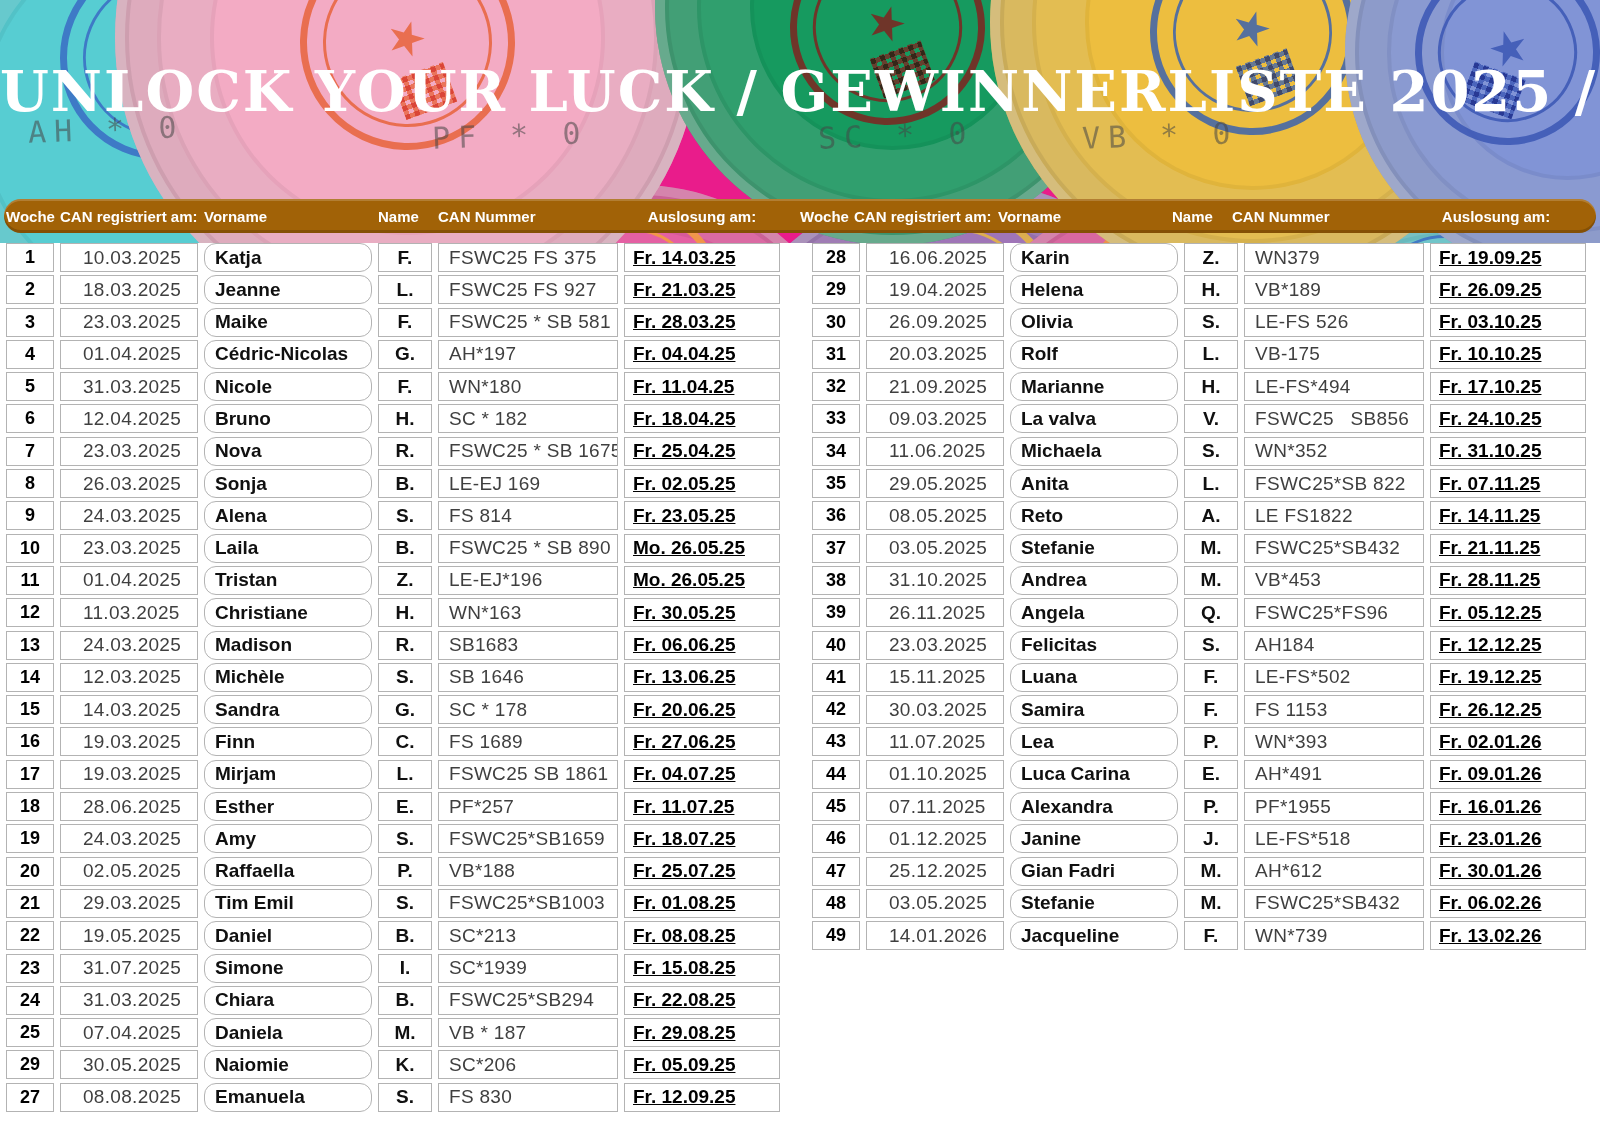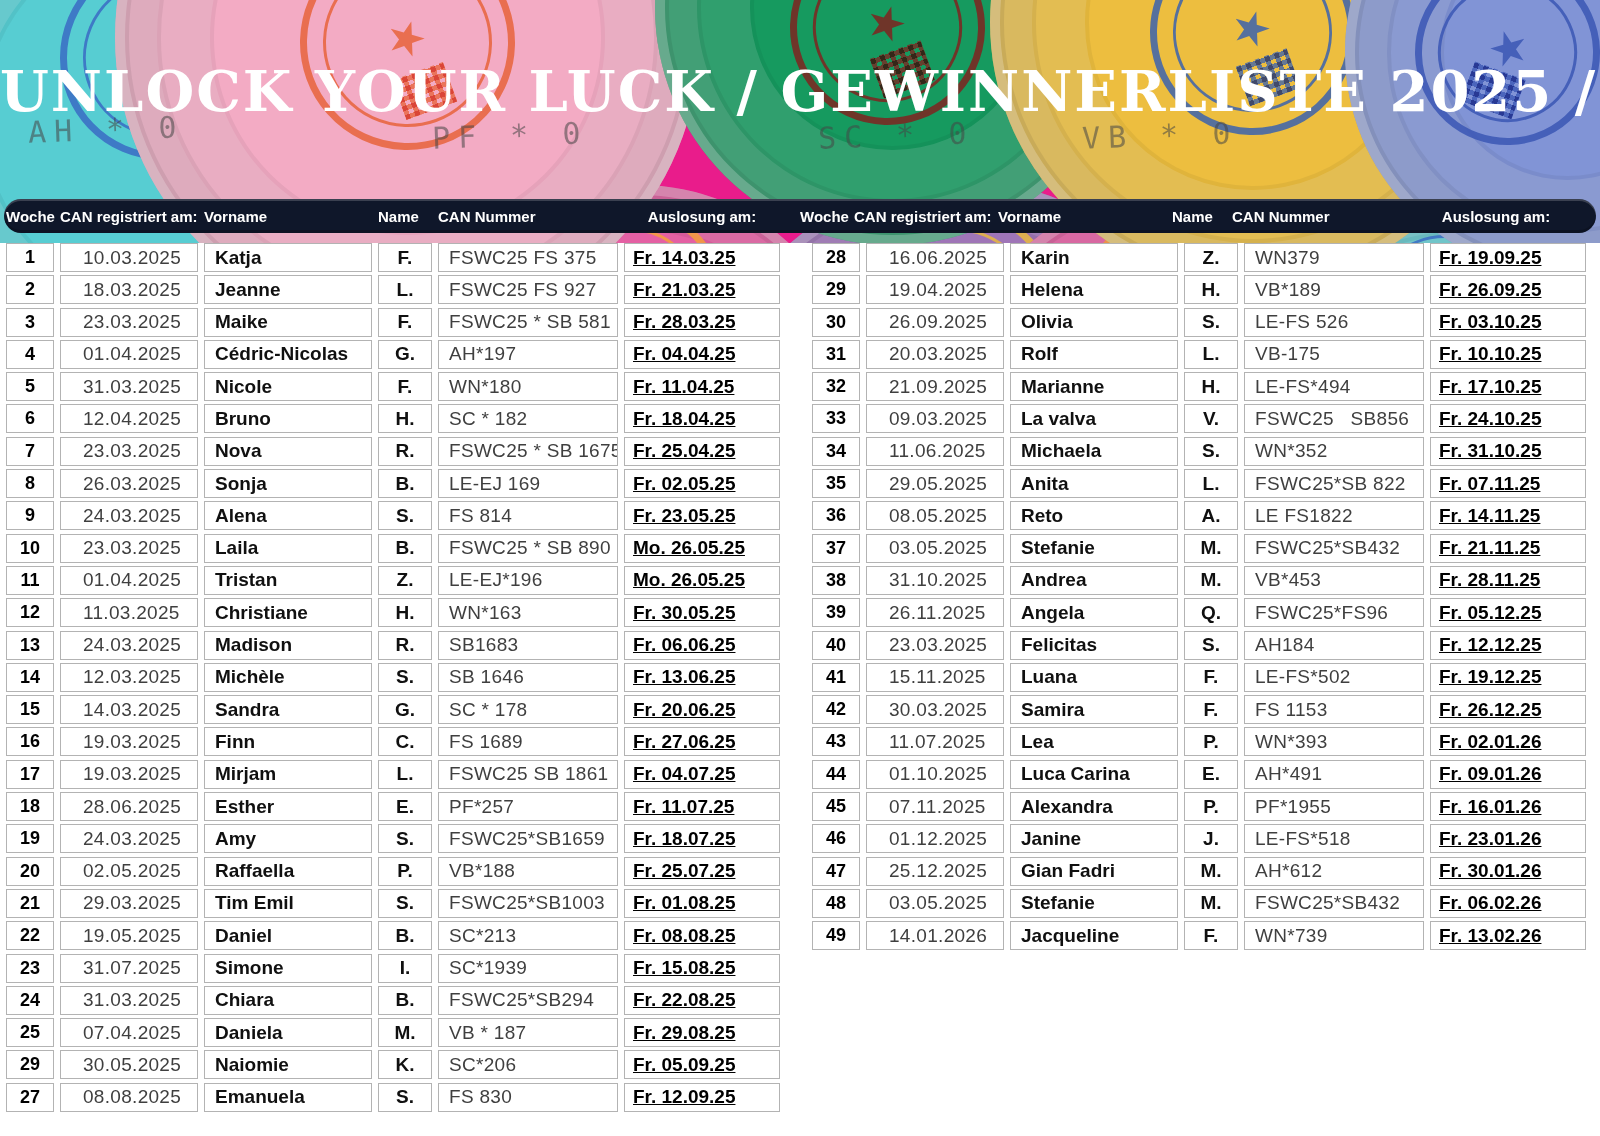--- a/index.html
+++ b/index.html
@@ -32,21 +32,21 @@
            background-blend-mode:multiply; }
   .engrave { position:absolute; font-family:"DejaVu Sans Mono", monospace;
            font-size:30px; letter-spacing:8px; color:rgba(70,70,70,.55);
            transform:rotate(-2deg); white-space:nowrap; }
   .title { position:absolute; left:0; top:58px; width:1600px; text-align:center;
            font-family:"DejaVu Serif", serif; font-weight:bold; font-size:56px;
            letter-spacing:2px; color:#ffffff; white-space:nowrap; }
 
   
   .colbar { position:absolute; left:4px; top:199px; width:1592px; height:34px;
-            background:#0f172a; border-radius:17px;
+            background:#a16207; border-radius:17px;
             box-shadow: inset 0 2px 0 rgba(255,255,255,.18), inset 0 -3px 0 rgba(0,0,0,.18);
             z-index:5; }
   .header-grid { position:absolute; top:0; height:34px; display:grid;
             grid-template-columns:48px 138px 168px 54px 180px 156px; column-gap:6px;
             align-items:center; }
   .header-grid.left  { left:2px; }
   .header-grid.right { left:796px; }
   .hlabel { color:#ffffff; font-size:15px; font-weight:bold; white-space:nowrap; }
   .h-week { text-align:center; }
   .h-draw { text-align:center; }
@@ -55,21 +55,21 @@
   .wtable { position:absolute; top:243px; display:grid;
             grid-template-columns:48px 138px 168px 54px 180px 156px;
             column-gap:6px; row-gap:3.3px; }
   #table-left  { left:6px;  }
   #table-right { left:800px;margin-left:12px; }
   .cell { height:29px; background:#ffffff; border:1.5px solid #b3b3b3;
           display:flex; align-items:center; font-size:19px; color:#000;
           overflow:hidden; white-space:pre; }
   .c-week { justify-content:center; font-weight:bold; font-size:18px; }
   .c-date { padding-left:22px; color:#3f3f3f; font-weight:normal; letter-spacing:.3px; }
-  .c-name { padding-left:10px; font-weight:bold; color:#101010; }
+  .c-name { padding-left:10px; font-weight:bold; color:#101010;border-radius:12px; }
   .c-init { justify-content:center; font-weight:bold; color:#101010; }
   .c-can  { padding-left:10px; color:#3f3f3f; font-weight:normal; letter-spacing:.3px; }
   .c-draw { padding-left:8px; font-weight:bold; color:#000;text-decoration:underline; }
 </style>
 </head>
 <body>
 
 <div class="page">
 
   <div class="hero">

